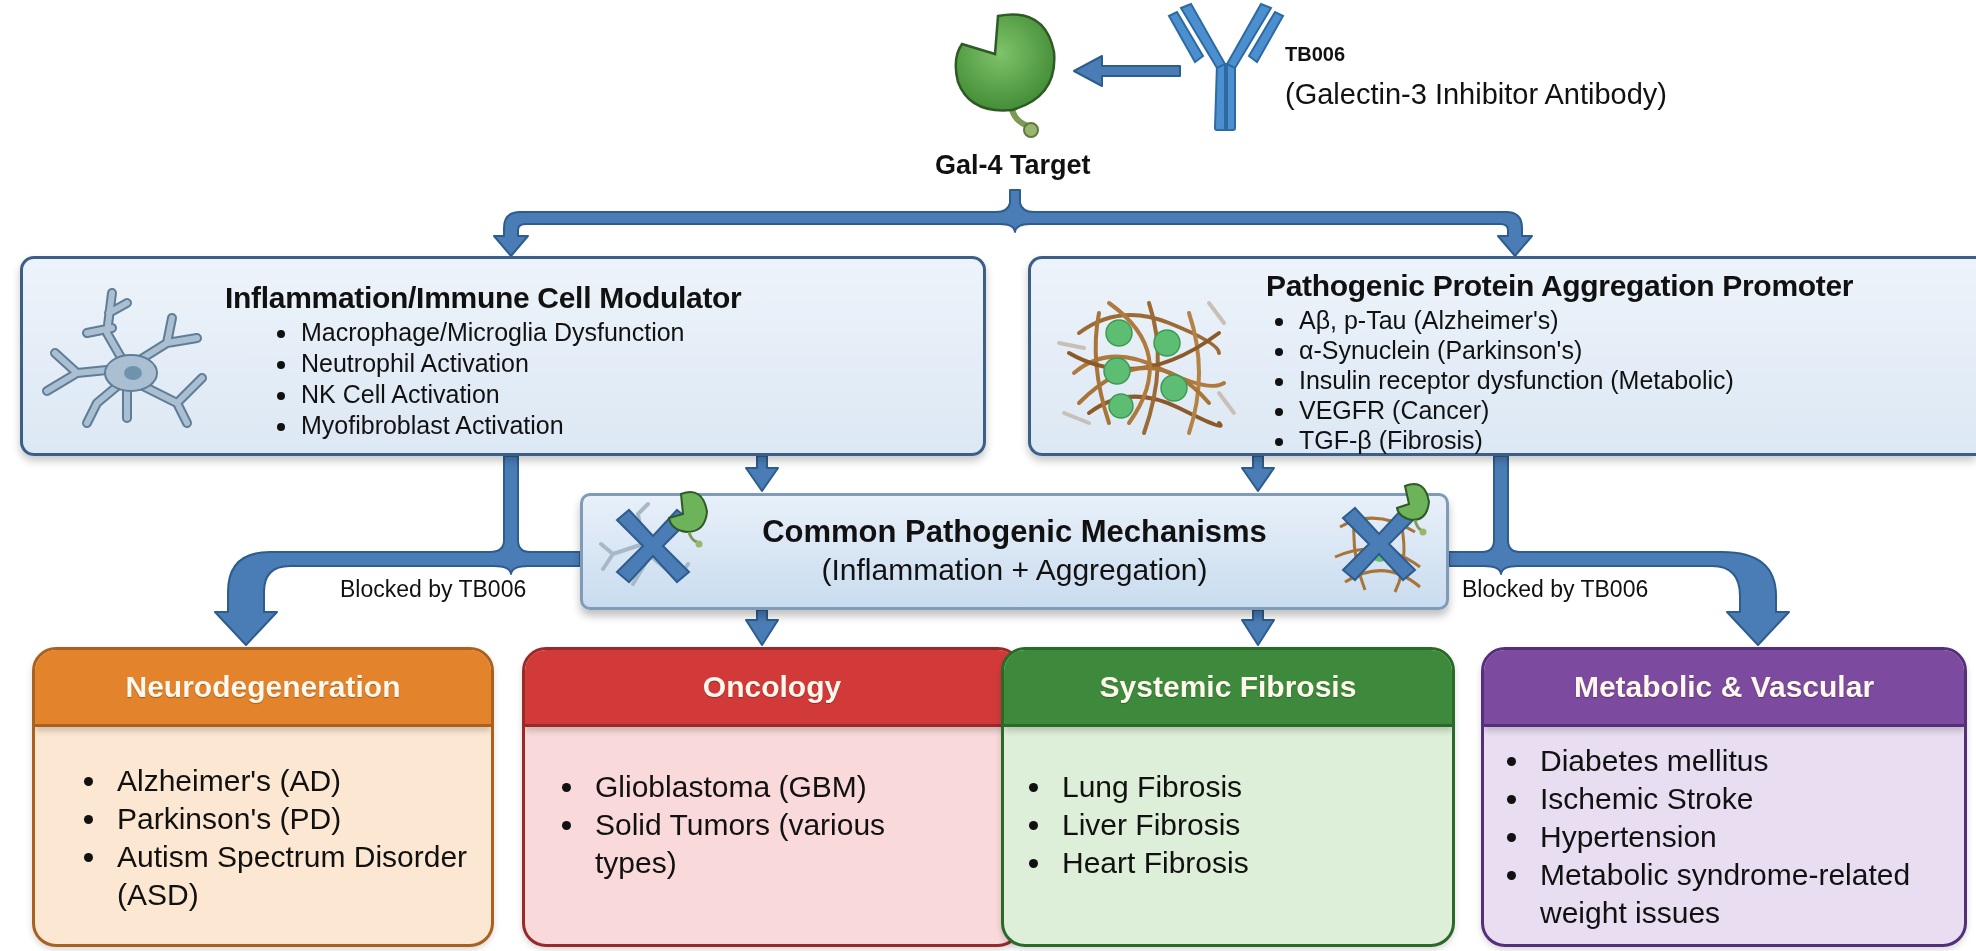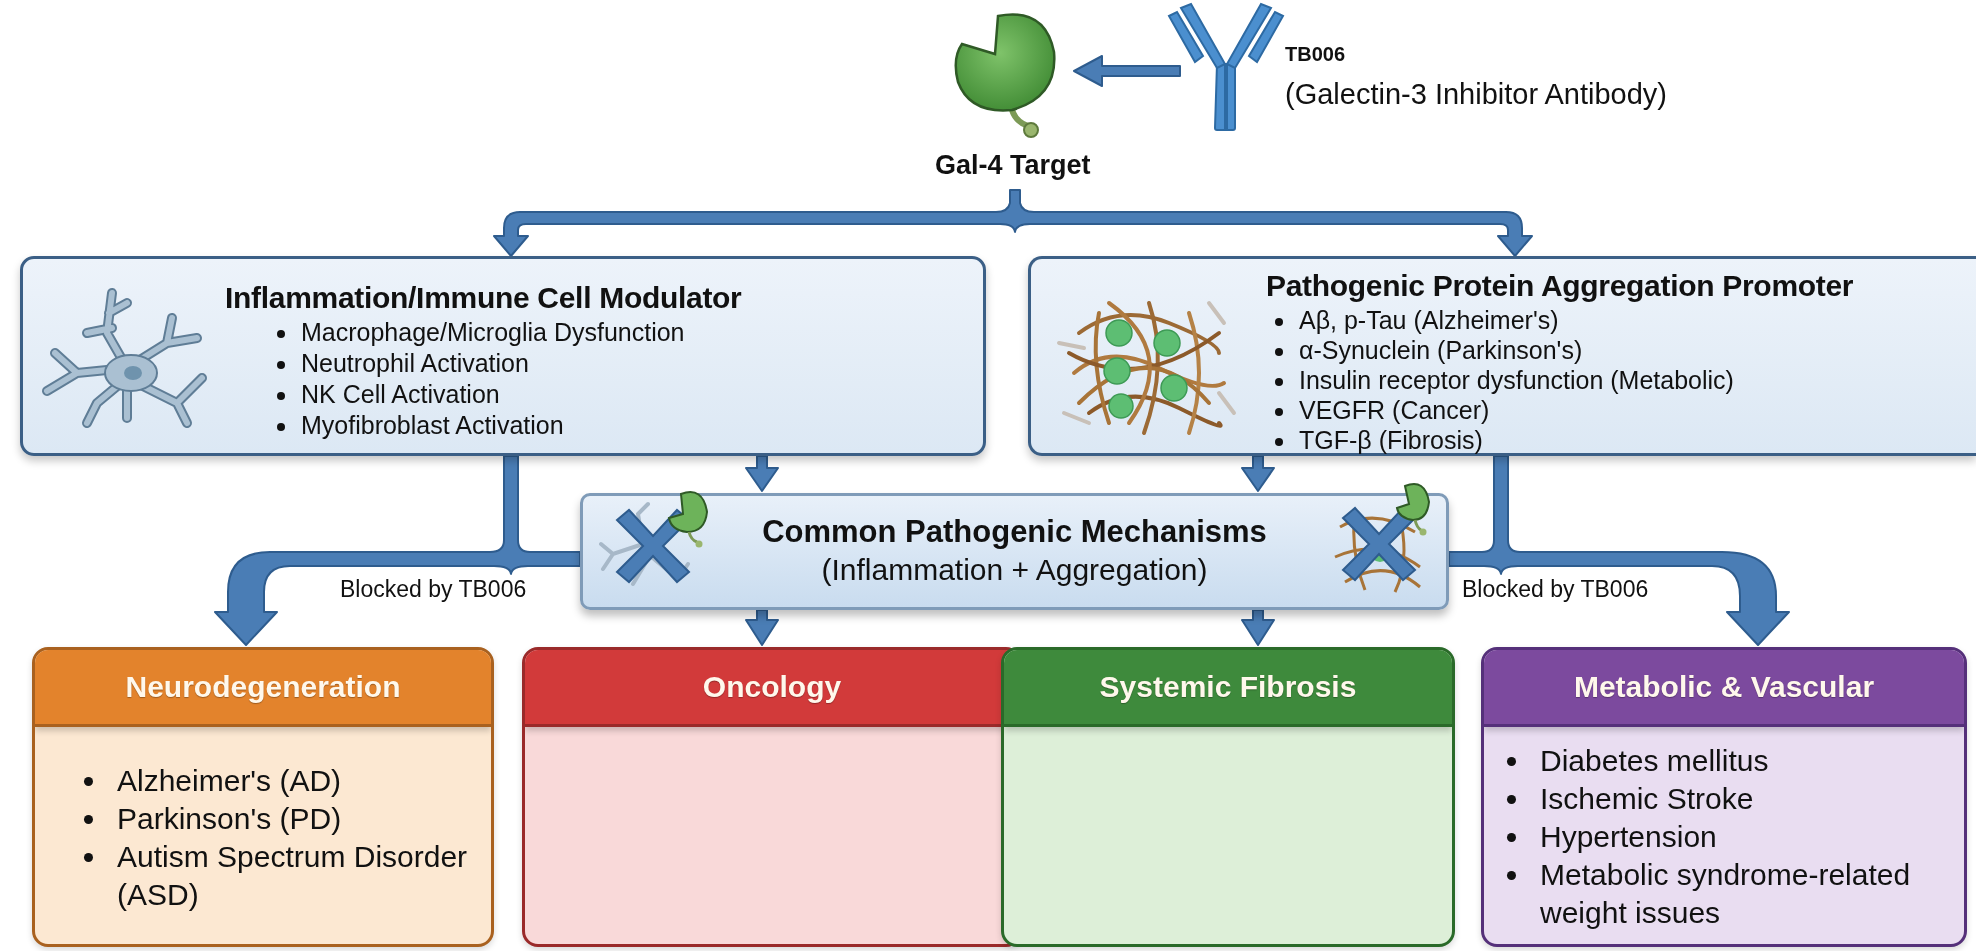--- a/index.html
+++ b/index.html
@@ -7,21 +7,21 @@
   .abs{position:absolute;}
   svg.layer{position:absolute;left:0;top:0;}
   .top-box{position:absolute;background:linear-gradient(#edf3fa,#dce8f4);border:3px solid #3b5f86;border-radius:14px;box-shadow:0 5px 8px rgba(0,0,0,0.22);box-sizing:border-box;}
   .top-box h2{position:absolute;margin:0;font-size:30px;font-weight:bold;letter-spacing:-0.3px;white-space:nowrap;text-align:right;}
   .top-box ul{position:absolute;margin:0;padding:0 0 0 24px;font-size:25px;line-height:31px;white-space:nowrap;}
   .top-box ul li{padding-left:2px;}
   .center-box{position:absolute;left:580px;top:493px;width:869px;height:117px;box-sizing:border-box;background:linear-gradient(#e8f0f9,#c9dcef);border:3px solid #7f9bb8;border-radius:10px;box-shadow:0 6px 9px rgba(0,0,0,0.25);}
   .center-title{position:absolute;left:0;width:100%;top:18px;text-align:center;font-size:31px;font-weight:bold;}
   .center-sub{position:absolute;left:0;width:100%;top:57px;text-align:center;font-size:30px;}
   .blocked{position:absolute;font-size:23px;white-space:nowrap;}
-  .dbox{position:absolute;top:647px;height:300px;box-sizing:border-box;border:3px solid;border-radius:16px;overflow:hidden;box-shadow:0 3px 6px rgba(0,0,0,0.15);}
+  .dbox{position:absolute;top:647px;height:300px;box-sizing:border-box;border:3px solid;border-radius:24px;overflow:hidden;box-shadow:0 3px 6px rgba(0,0,0,0.15);}
   .dbox .hdr{position:absolute;left:0;top:0;right:0;height:74px;border-bottom:3px solid;box-shadow:0 4px 6px rgba(0,0,0,0.18);display:flex;align-items:center;justify-content:center;font-size:30px;font-weight:bold;color:#fff8ec;text-shadow:0 1px 1px rgba(0,0,0,0.3);}
   .dbox ul{position:absolute;left:32px;margin:0;padding:0 0 0 42px;font-size:30px;line-height:38px;}
   .dbox ul li{padding-left:8px;}
   .target-label{position:absolute;left:935px;top:150px;font-size:27px;font-weight:bold;white-space:nowrap;}
   .tb-name{position:absolute;left:1285px;top:43px;font-size:20px;font-weight:bold;}
   .tb-desc{position:absolute;left:1285px;top:78px;font-size:29px;white-space:nowrap;}
 </style>
 </head>
 <body>
 
@@ -175,23 +175,32 @@
 <div class="dbox" id="db0" style="left: 32px; width: 462px; border-color: rgb(169, 97, 31); background: rgb(252, 232, 210);">
   <div class="hdr" style="background: linear-gradient(rgb(227, 131, 44), rgb(227, 131, 44)); border-bottom-color: rgb(169, 97, 31);">Neurodegeneration</div>
   <ul style="top:112px;width:380px;">
     <li>Alzheimer's (AD)</li>
     <li>Parkinson's (PD)</li>
     <li>Autism Spectrum Disorder (ASD)</li>
   </ul>
 </div>
 <div class="dbox" id="db1" style="left: 522px; width: 500px; border-color: rgb(154, 42, 42); background: rgb(249, 217, 217);">
   <div class="hdr" style="background: linear-gradient(rgb(210, 58, 58), rgb(210, 58, 58)); border-bottom-color: rgb(154, 42, 42);">Oncology</div>
+  <ul style="top:118px;left:20px;width:330px;">
+    <li>Glioblastoma (GBM)</li>
+    <li>Solid Tumors (various types)</li>
+  </ul>
 </div>
 <div class="dbox" id="db2" style="left: 1001px; width: 454px; border-color: rgb(42, 106, 41); background: rgb(221, 239, 216);">
   <div class="hdr" style="background: linear-gradient(rgb(62, 138, 60), rgb(62, 138, 60)); border-bottom-color: rgb(42, 106, 41);">Systemic Fibrosis</div>
+  <ul style="top:118px;left:8px;width:380px;">
+    <li>Lung Fibrosis</li>
+    <li>Liver Fibrosis</li>
+    <li>Heart Fibrosis</li>
+  </ul>
 </div>
 <div class="dbox" id="db3" style="left: 1481px; width: 486px; border-color: rgb(85, 48, 122); background: rgb(233, 221, 241);">
   <div class="hdr" style="background: linear-gradient(rgb(124, 74, 158), rgb(124, 74, 158)); border-bottom-color: rgb(85, 48, 122);">Metabolic &amp; Vascular</div>
   <ul style="top:92px;left:6px;width:400px;">
     <li>Diabetes mellitus</li>
     <li>Ischemic Stroke</li>
     <li>Hypertension</li>
     <li>Metabolic syndrome-related weight issues</li>
   </ul>
 </div>

